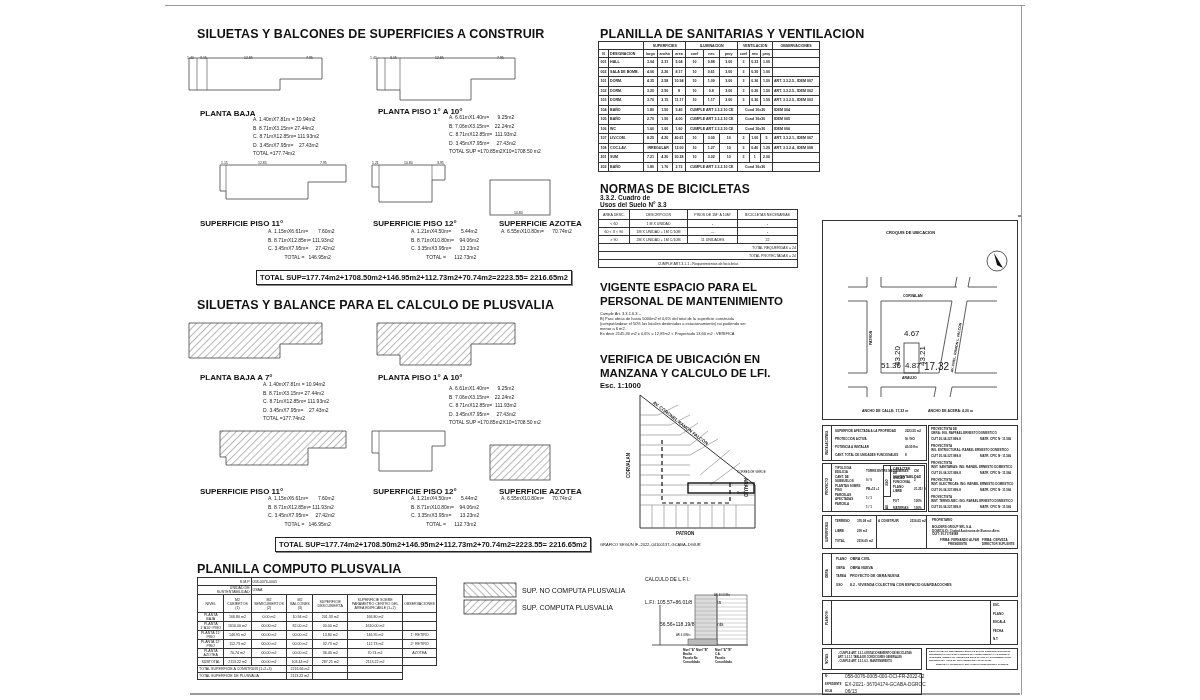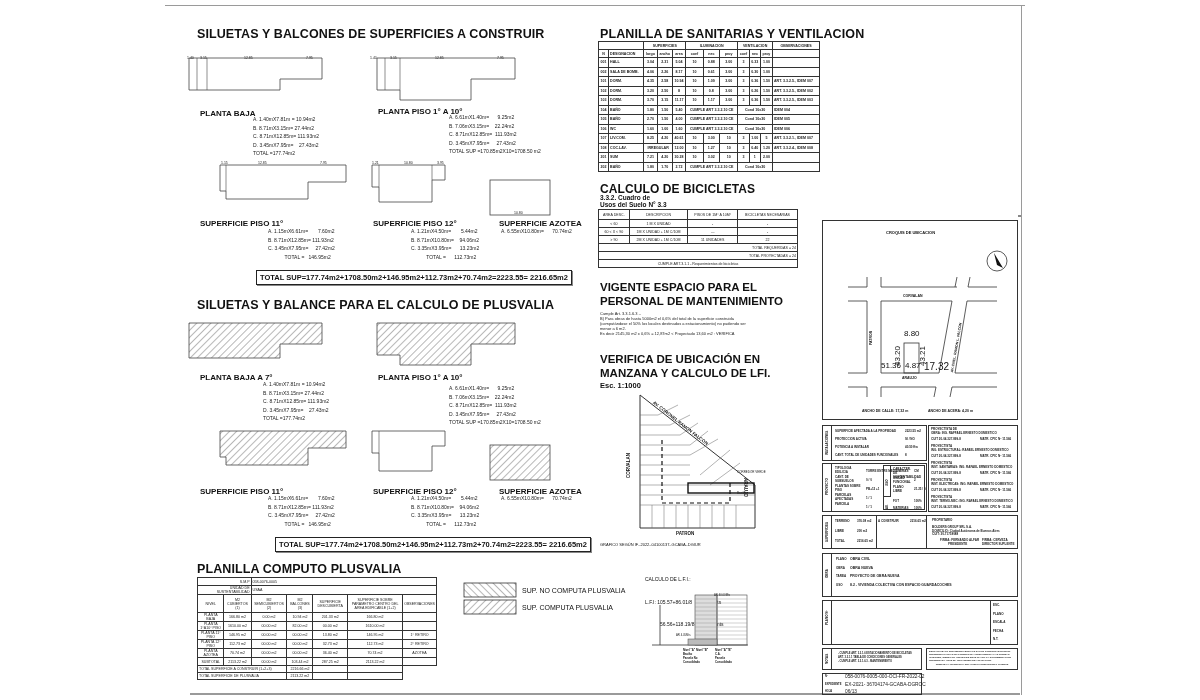--- a/index.html
+++ b/index.html
@@ -443,21 +443,21 @@
         <td style="">1.80</td>
         <td style="">1.70</td>
         <td style="">2.72</td>
         <td colspan="3">CUMPLE ART 3.3.2.10 CE</td>
         <td colspan="3">Cond 10x30</td>
         <td style="text-align:left"></td>
       </tr>
     </tbody>
 </table>
 
-<div class="abs h1" style="left:600px;top:182px;font-size:12px;">CALCULO DE BICICLETAS</div>
+<div class="abs h1" style="left:600px;top:182px;font-size:12px;">NORMAS DE BICICLETAS</div>
 <div class="abs" style="left:600px;top:194px;font-weight:bold;font-size:6.5px;line-height:7px;white-space:pre;">3.3.2. Cuadro de
 Usos del Suelo N° 3.3</div>
 <table class="abs tb" style="left:598px;top:209px;width:200px;">
   <tbody>
       <tr style="height:10px" id="bici-head">
         <td>AREA DESC.</td>
         <td>DESCRIPCION</td>
         <td>PISOS DE 1M° A 10M°</td>
         <td>BICICLETAS NECESARIAS</td>
       </tr>
@@ -614,21 +614,21 @@
     <rect x="82" y="123" width="15" height="30"></rect>
     <circle cx="175" cy="41" r="10"></circle>
   </g>
   <polygon points="172,33 181,48 175,45" fill="#111"></polygon>
 </svg>
 <div class="abs" style="left:904px;top:240px;font-size:3px;"></div>
 <div class="abs" style="left:903px;top:294px;font-size:3.5px;font-weight:bold;">CORVALAN</div>
 <div class="abs vtext" style="left:869px;top:345px;font-size:3.5px;">PATRON</div>
 <div class="abs" style="left:902px;top:376px;font-size:3.5px;font-weight:bold;">ARAUJO</div>
 <div class="abs" style="left:950px;top:372px;font-size:3.5px;font-weight:bold;transform:rotate(-80deg);transform-origin:left top;white-space:nowrap;">AV. CNEL. RAMON L. FALCON</div>
-<div class="abs" style="left:904px;top:329px;font-size:8px;">8.80</div>
+<div class="abs" style="left:904px;top:329px;font-size:8px;">4.67</div>
 <div class="abs" style="left:893px;top:366px;font-size:8px;transform:rotate(-90deg);transform-origin:left top;">43.20</div>
 <div class="abs" style="left:918px;top:366px;font-size:8px;transform:rotate(-90deg);transform-origin:left top;">43.21</div>
 <div class="abs" style="left:881px;top:361px;font-size:8px;">51.36</div>
 <div class="abs" style="left:905px;top:361px;font-size:8px;">4.87</div>
 <div class="abs" style="left:924px;top:361px;font-size:10px;">17.32</div>
 <div class="abs" style="left:862px;top:409px;font-size:3.5px;font-weight:bold;">ANCHO DE CALLE: 17,32 m</div>
 <div class="abs" style="left:928px;top:409px;font-size:3.5px;font-weight:bold;">ANCHO DE ACERA: 4,20 m</div>
 
 <div class="tbox" style="left:822px;top:425px;width:105px;height:36px;"></div>
 <div class="tbox" style="left:822px;top:425px;width:10px;height:36px;"></div>

